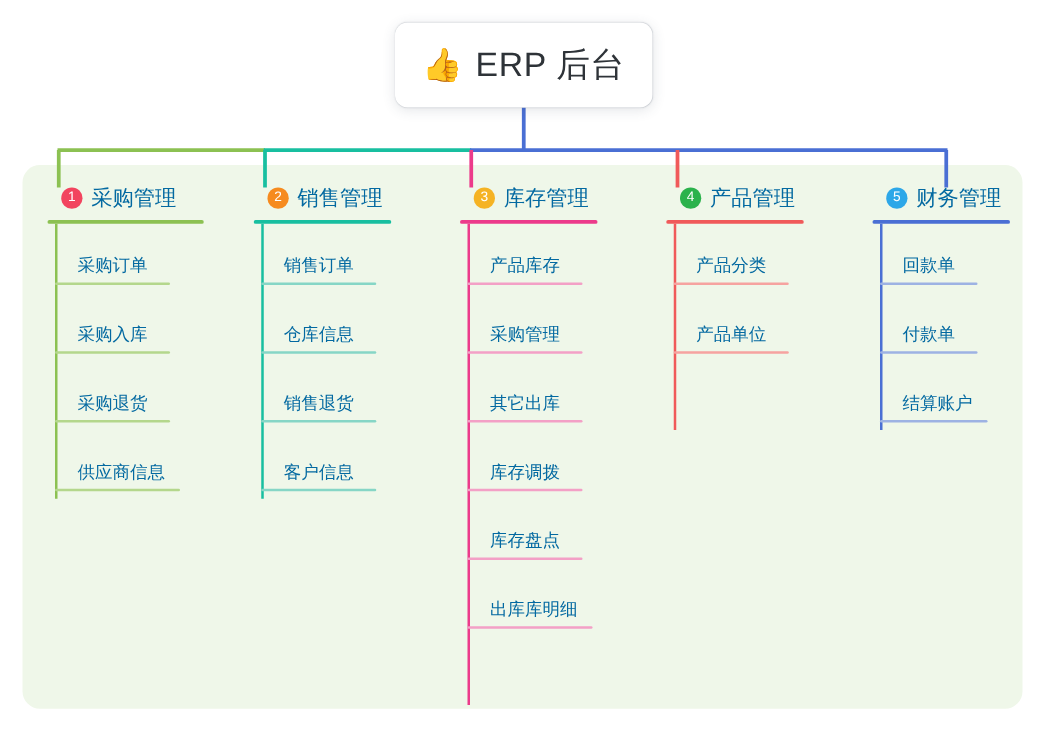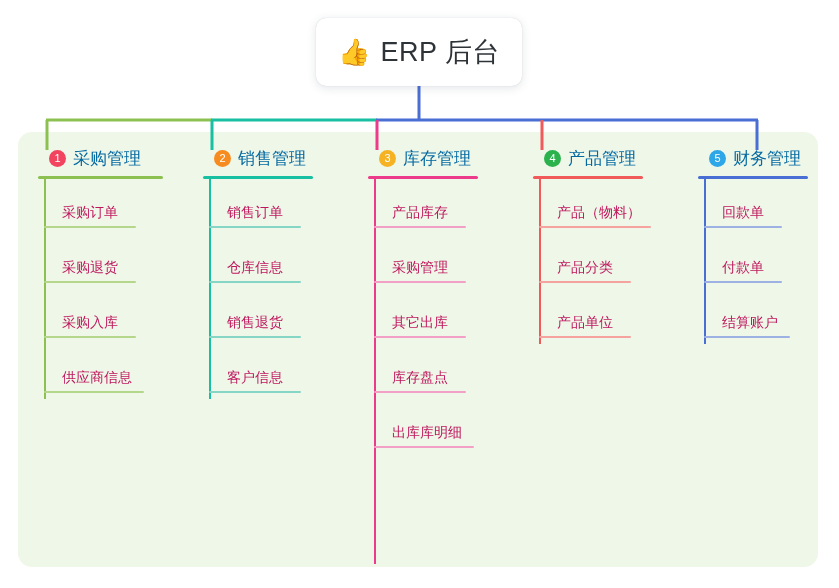--- a/index.html
+++ b/index.html
@@ -120,21 +120,21 @@
   }
   .item {
     position: relative;
     height: 55px;
   }
   .item-label {
     position: absolute;
     left: 24px;
     bottom: 12px;
     font-size: 14px;
-    color: #be185d;
+    color: #0369a1;
     white-space: nowrap;
   }
   .item-underline {
     position: absolute;
     left: 6px;
     bottom: 6px;
     height: 2px;
     border-radius: 1px;
   }
 </style>
@@ -172,28 +172,28 @@
           <span class="col-title">采购管理</span>
         </div>
         <div class="col-rule" style="background: rgb(140, 193, 82); width: 125px;"></div>
         <div class="items">
           <div class="spine" style="background: rgb(140, 193, 82); height: 220px;"></div>
           <div class="item">
             <span class="item-label">采购订单</span>
             <div class="item-underline" style="background: rgb(180, 215, 140); width: 92px;"></div>
           </div>
           <div class="item">
+            <span class="item-label">采购入库</span>
+            <div class="item-underline" style="background: rgb(180, 215, 140); width: 92px;"></div>
+          </div>
+          <div class="item">
             <span class="item-label">采购退货</span>
             <div class="item-underline" style="background: rgb(180, 215, 140); width: 92px;"></div>
           </div>
           <div class="item">
-            <span class="item-label">采购入库</span>
-            <div class="item-underline" style="background: rgb(180, 215, 140); width: 92px;"></div>
-          </div>
-          <div class="item">
             <span class="item-label">供应商信息</span>
             <div class="item-underline" style="background: rgb(180, 215, 140); width: 100px;"></div>
           </div>
         </div>
       </div>
       <div class="column" style="left: 203px; width: 110px;">
         <div class="col-header">
           <span class="badge" style="background: rgb(246, 139, 31);">2</span>
           <span class="col-title">销售管理</span>
         </div>
@@ -232,42 +232,42 @@
           </div>
           <div class="item">
             <span class="item-label">采购管理</span>
             <div class="item-underline" style="background: rgb(243, 160, 198); width: 92px;"></div>
           </div>
           <div class="item">
             <span class="item-label">其它出库</span>
             <div class="item-underline" style="background: rgb(243, 160, 198); width: 92px;"></div>
           </div>
           <div class="item">
+            <span class="item-label">库存调拨</span>
+            <div class="item-underline" style="background: rgb(243, 160, 198); width: 92px;"></div>
+          </div>
+          <div class="item">
             <span class="item-label">库存盘点</span>
             <div class="item-underline" style="background: rgb(243, 160, 198); width: 92px;"></div>
           </div>
           <div class="item">
             <span class="item-label">出库库明细</span>
             <div class="item-underline" style="background: rgb(243, 160, 198); width: 100px;"></div>
           </div>
         </div>
       </div>
       <div class="column" style="left: 533px; width: 110px;">
         <div class="col-header">
           <span class="badge" style="background: rgb(43, 178, 76);">4</span>
           <span class="col-title">产品管理</span>
         </div>
         <div class="col-rule" style="background: rgb(240, 90, 90); width: 110px;"></div>
         <div class="items">
           <div class="spine" style="background: rgb(240, 90, 90); height: 165px;"></div>
           <div class="item">
-            <span class="item-label">产品（物料）</span>
-            <div class="item-underline" style="background: rgb(246, 163, 160); width: 112px;"></div>
-          </div>
-          <div class="item">
             <span class="item-label">产品分类</span>
             <div class="item-underline" style="background: rgb(246, 163, 160); width: 92px;"></div>
           </div>
           <div class="item">
             <span class="item-label">产品单位</span>
             <div class="item-underline" style="background: rgb(246, 163, 160); width: 92px;"></div>
           </div>
         </div>
       </div>
       <div class="column" style="left: 698px; width: 110px;">

